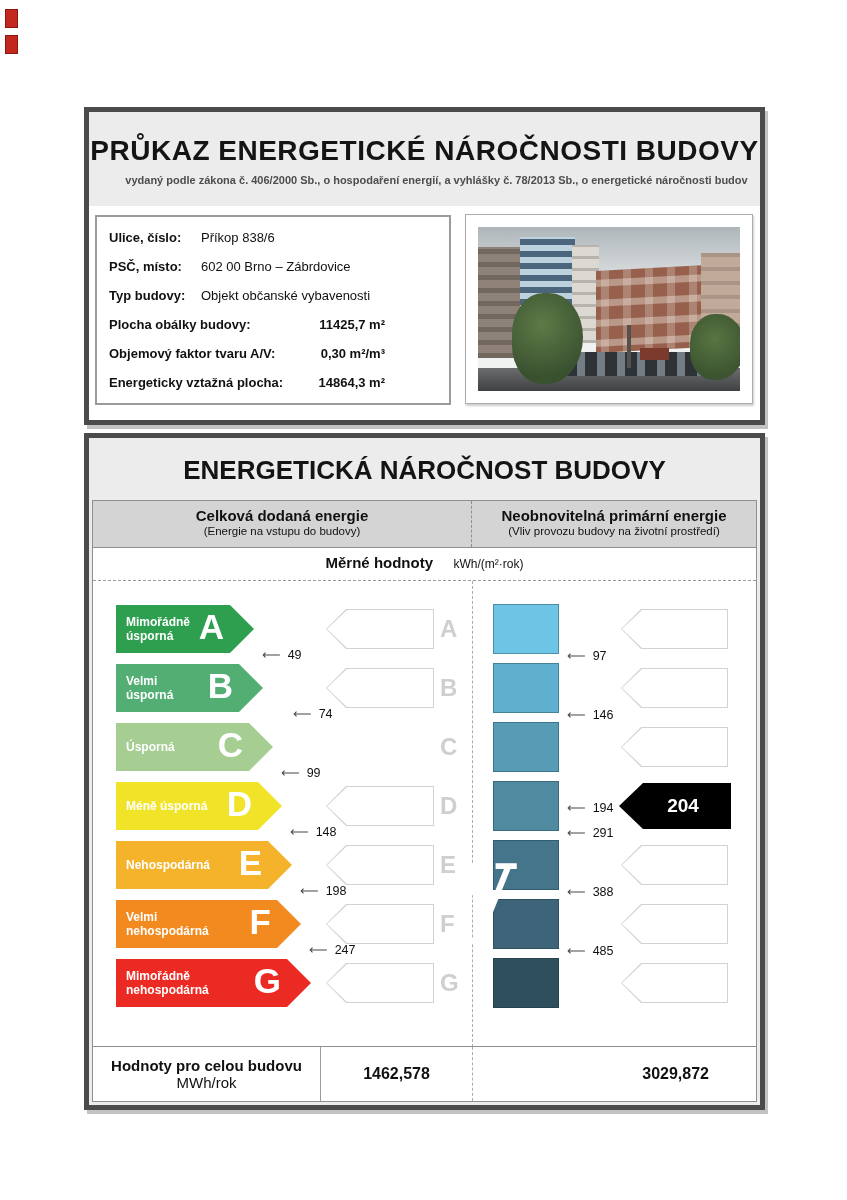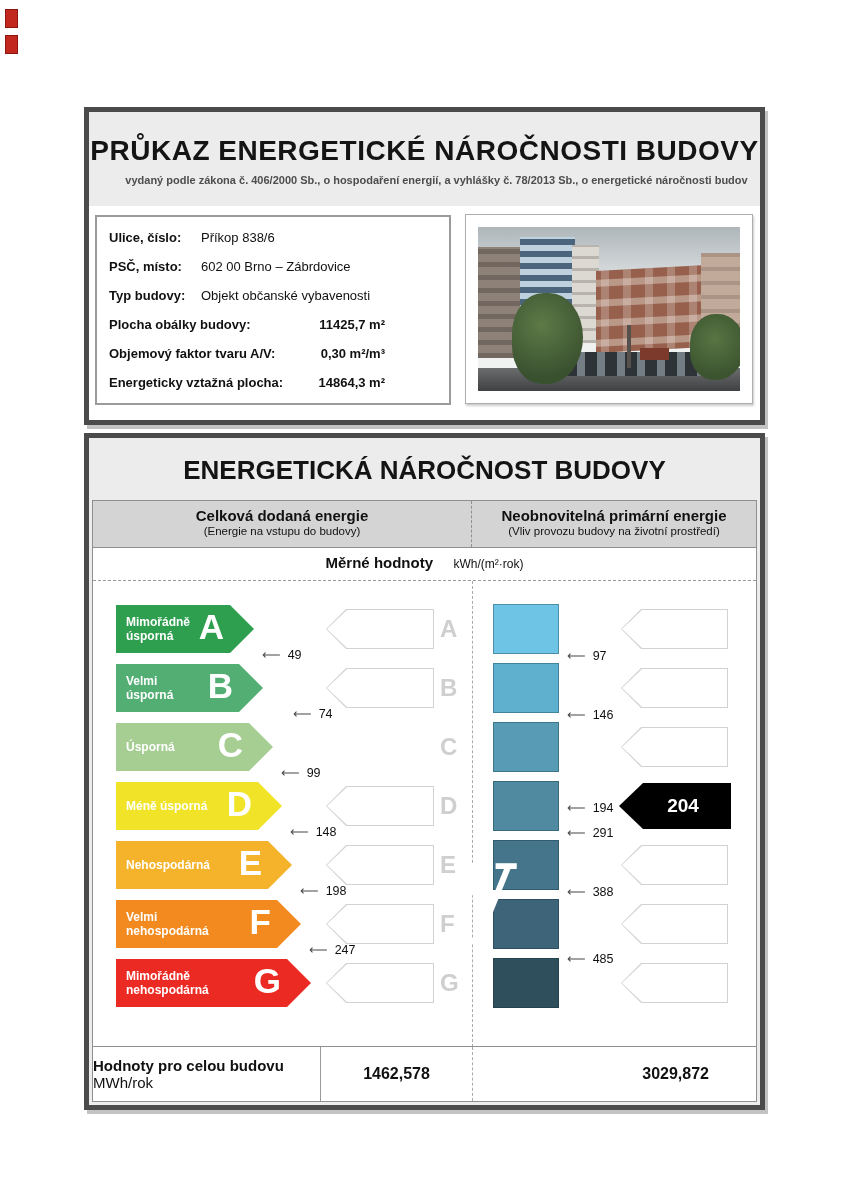--- a/index.html
+++ b/index.html
@@ -87,21 +87,21 @@
         clip-path:polygon(0 50%,20px 0,100% 0,100% 100%,20px 100%);}
   .gletter{position:absolute;color:#cfcfcf;font-weight:bold;font-size:24px;}
   .barr{position:absolute;height:46px;background:#000;color:#fff;font-weight:bold;font-size:19px;
         clip-path:polygon(0 50%,24px 0,100% 0,100% 100%,24px 100%);
         display:flex;align-items:center;justify-content:center;padding-left:16px;box-sizing:border-box;}
   .blk{position:absolute;left:400px;width:66px;height:50px;border:1px solid rgba(15,45,60,.35);box-sizing:border-box;}
   .wmark{position:absolute;left:363px;top:248px;font-family:"DejaVu Serif","Liberation Serif",serif;
          font-size:108px;line-height:1;color:#fff;}
 
   .totals{position:absolute;left:0;right:0;bottom:0;height:54px;border-top:1px solid #8f8f8f;display:flex;align-items:stretch;}
-  .tot1{width:228px;border-right:1px solid #9a9a9a;box-sizing:border-box;
+  .tot1{width:228px;border-right:1px solid #9a9a9a;box-sizing:border-box;text-align:center;
         display:flex;flex-direction:column;justify-content:center;}
   .tot1 .t1{font-size:15px;font-weight:bold;}
   .tot1 .t2{font-size:15px;}
   .tot2{width:151px;display:flex;align-items:center;justify-content:center;font-size:16px;font-weight:bold;}
   .totdash{border-left:1px dashed #ababab;}
   .tot3{flex:1;display:flex;align-items:center;justify-content:flex-end;padding-right:47px;font-size:16px;font-weight:bold;}
 </style>
 </head>
 <body>
 
@@ -234,21 +234,21 @@
         <div class="oarr" style="left: 528px; width: 107px; top: 264px;"></div>
         <div class="carrow" style="top: 319px; width: 185px; background-color: rgb(242, 138, 31);">
           <div class="clabel">Velmi
 nehospodárná</div>
           <div class="cletter">F</div>
         </div>
         <div class="thr" style="left: 216px; top: 361px;"><div class="tar" style="display: inline;">⟵</div><div class="tval" style="display: inline;">247</div></div>
         <div class="oarr" style="left: 233px; width: 108px; top: 323px;"></div>
         <div class="gletter" style="left: 347px; top: 329px;">F</div>
         <div class="blk" style="top: 318px; background-color: rgb(61, 100, 121);"></div>
-        <div class="thr" style="left: 474px; top: 362px; margin-top: 8px;"><div class="tar" style="display: inline;">⟵</div><div class="tval" style="display: inline;">485</div></div>
+        <div class="thr" style="left: 474px; top: 362px;"><div class="tar" style="display: inline;">⟵</div><div class="tval" style="display: inline;">485</div></div>
         <div class="oarr" style="left: 528px; width: 107px; top: 323px;"></div>
         <div class="carrow" style="top: 378px; width: 195px; background-color: rgb(236, 42, 36);">
           <div class="clabel">Mimořádně
 nehospodárná</div>
           <div class="cletter">G</div>
         </div>
         <div class="oarr" style="left: 233px; width: 108px; top: 382px;"></div>
         <div class="gletter" style="left: 347px; top: 388px;">G</div>
         <div class="blk" style="top: 377px; background-color: rgb(47, 79, 93);"></div>
         <div class="oarr" style="left: 528px; width: 107px; top: 382px;"></div>

